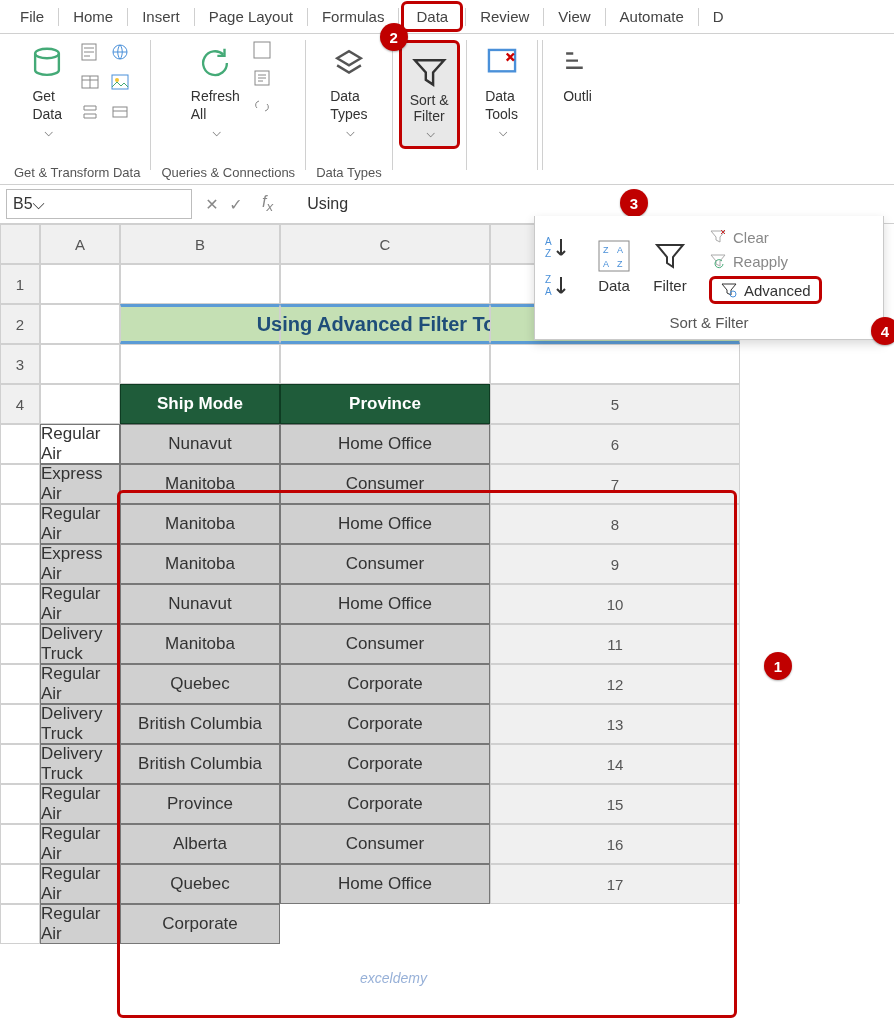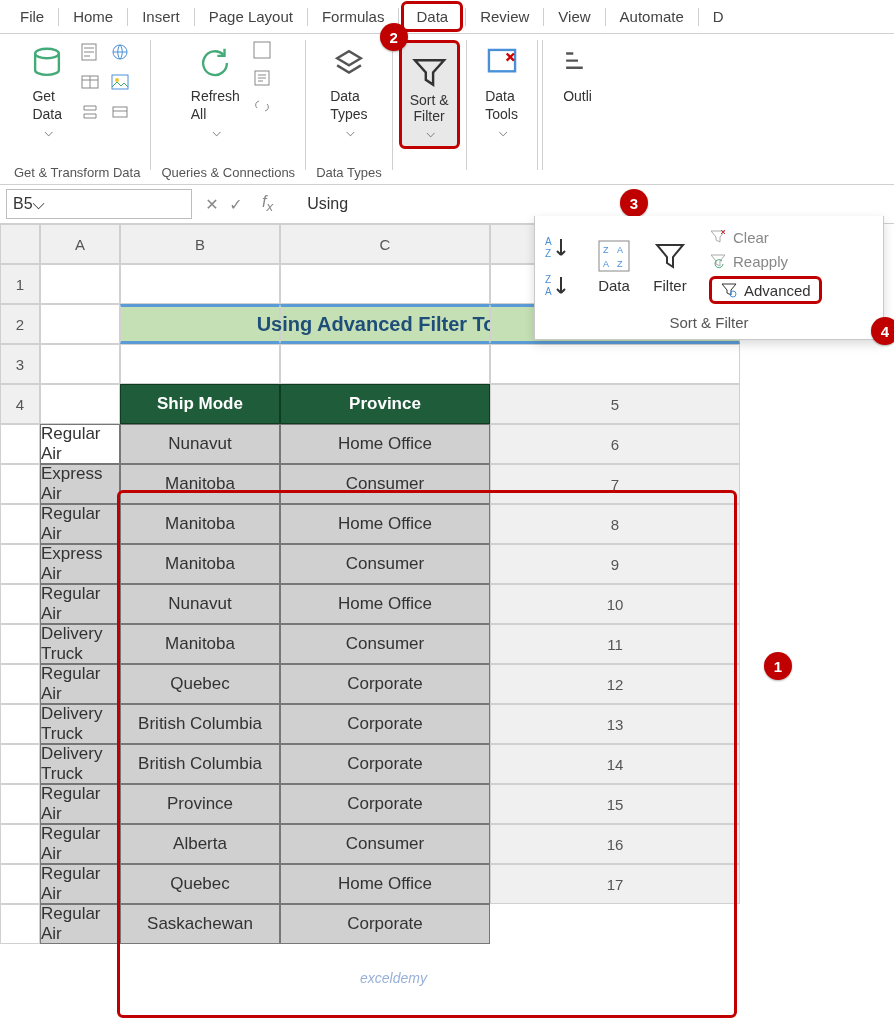--- a/index.html
+++ b/index.html
@@ -549,19 +549,18 @@
     <div class="cell" style="background: rgb(208, 208, 208); border: 1px solid rgb(119, 119, 119); font-size: 17px;">Alberta</div>
     <div class="cell" style="background: rgb(208, 208, 208); border: 1px solid rgb(119, 119, 119); font-size: 17px;">Consumer</div>
     <div class="rh">16</div>
     <div class="cell"></div>
     <div class="cell" style="background: rgb(208, 208, 208); border: 1px solid rgb(119, 119, 119); font-size: 17px;">Regular Air</div>
     <div class="cell" style="background: rgb(208, 208, 208); border: 1px solid rgb(119, 119, 119); font-size: 17px;">Quebec</div>
     <div class="cell" style="background: rgb(208, 208, 208); border: 1px solid rgb(119, 119, 119); font-size: 17px;">Home Office</div>
     <div class="rh">17</div>
     <div class="cell"></div>
     <div class="cell" style="background: rgb(208, 208, 208); border: 1px solid rgb(119, 119, 119); font-size: 17px;">Regular Air</div>
-    <div class="cell" style="background: rgb(208, 208, 208); border: 1px solid rgb(119, 119, 119); font-size: 17px;">Saskachewan</div>
     <div class="cell" style="background: rgb(208, 208, 208); border: 1px solid rgb(119, 119, 119); font-size: 17px;">Corporate</div>
   </div>
 
 <span class="step" style="left:764px; top:652px;">1</span>
 <div class="tbl-outline" style="left:117px; top:490px; width:620px; height:528px;"></div>
 <div class="watermark">exceldemy</div>
 
 </body></html>

